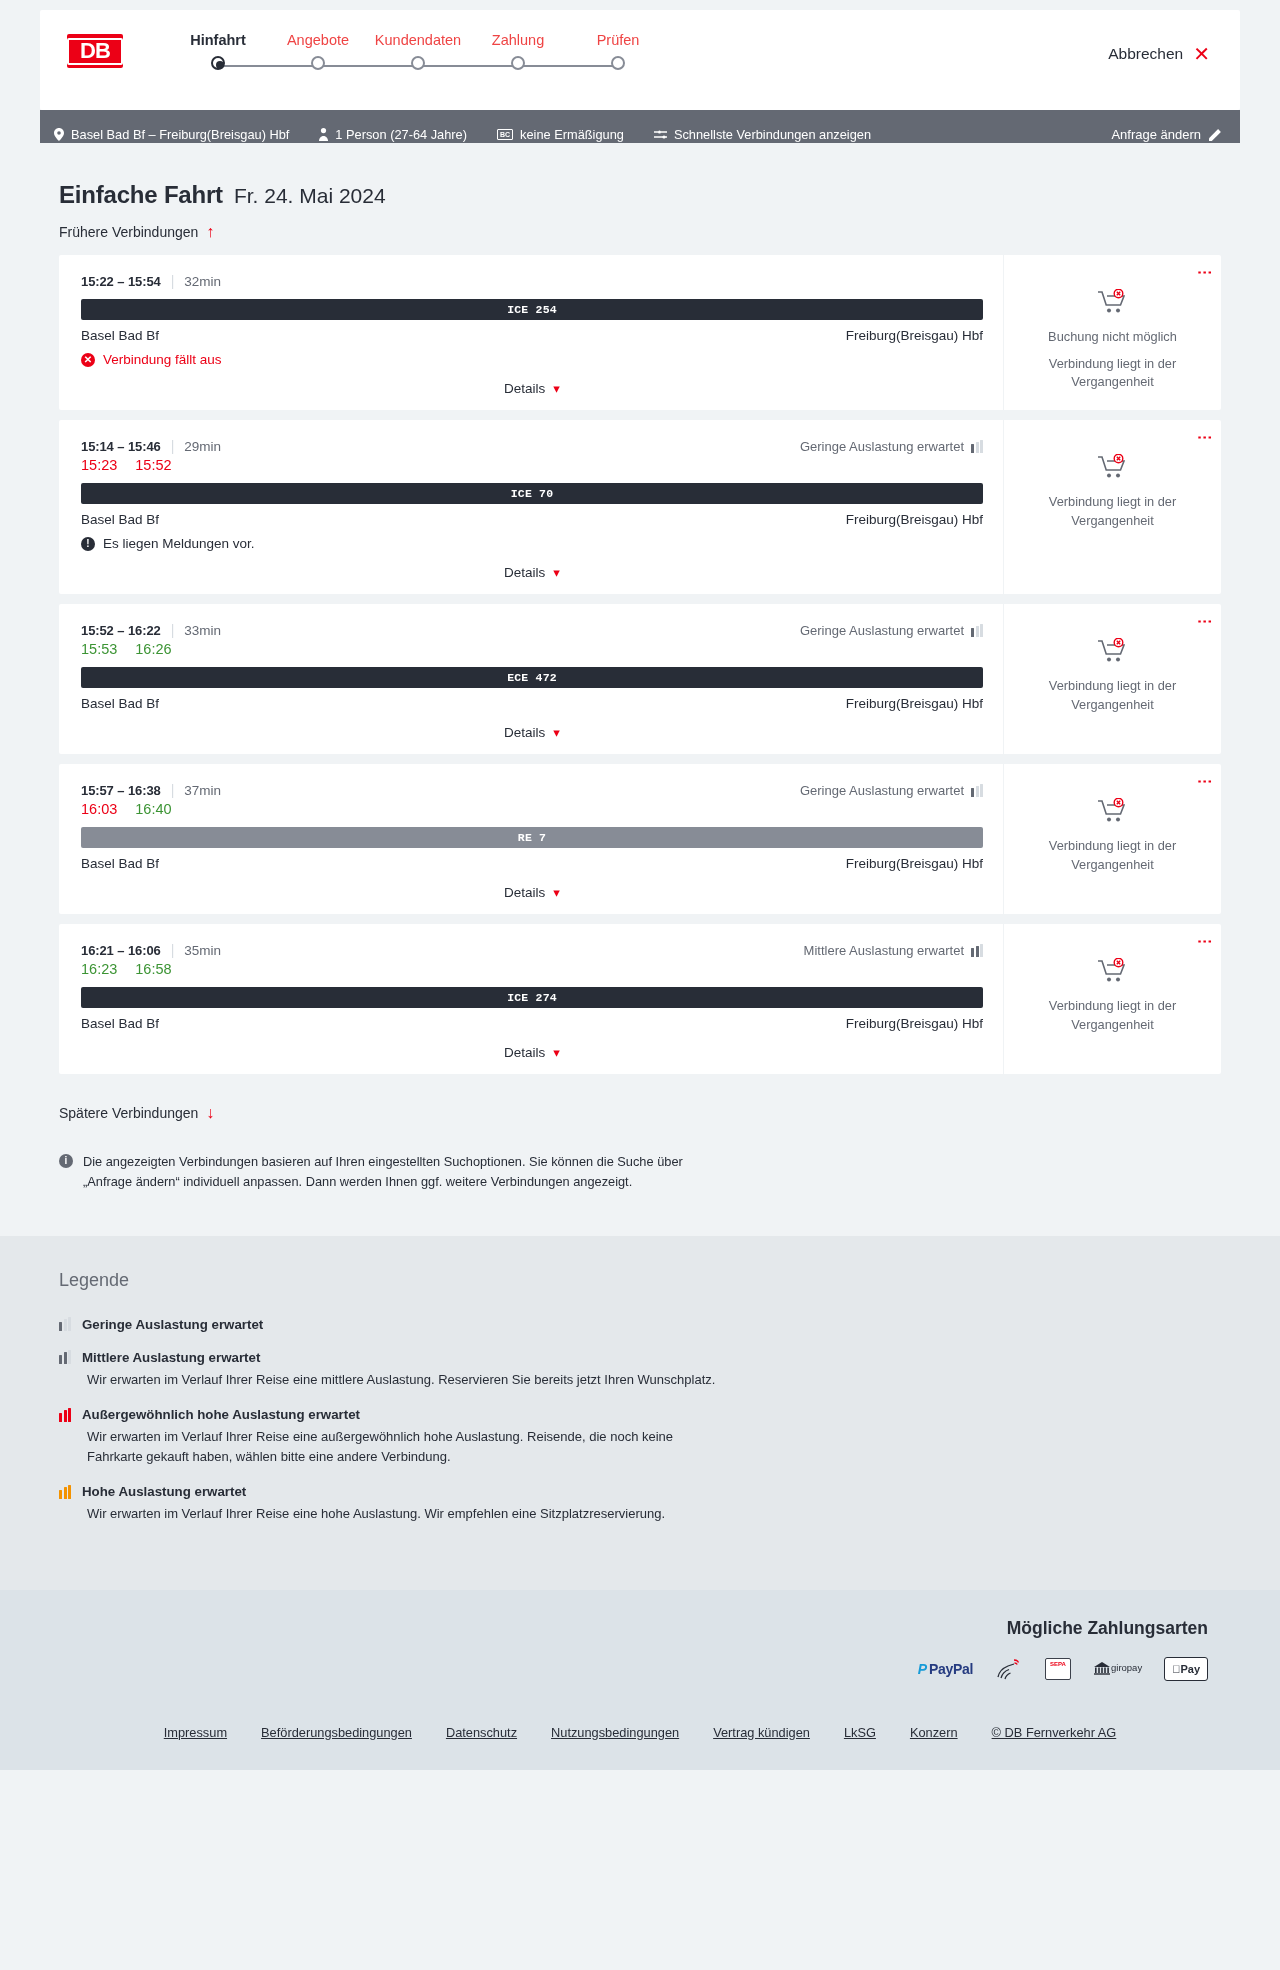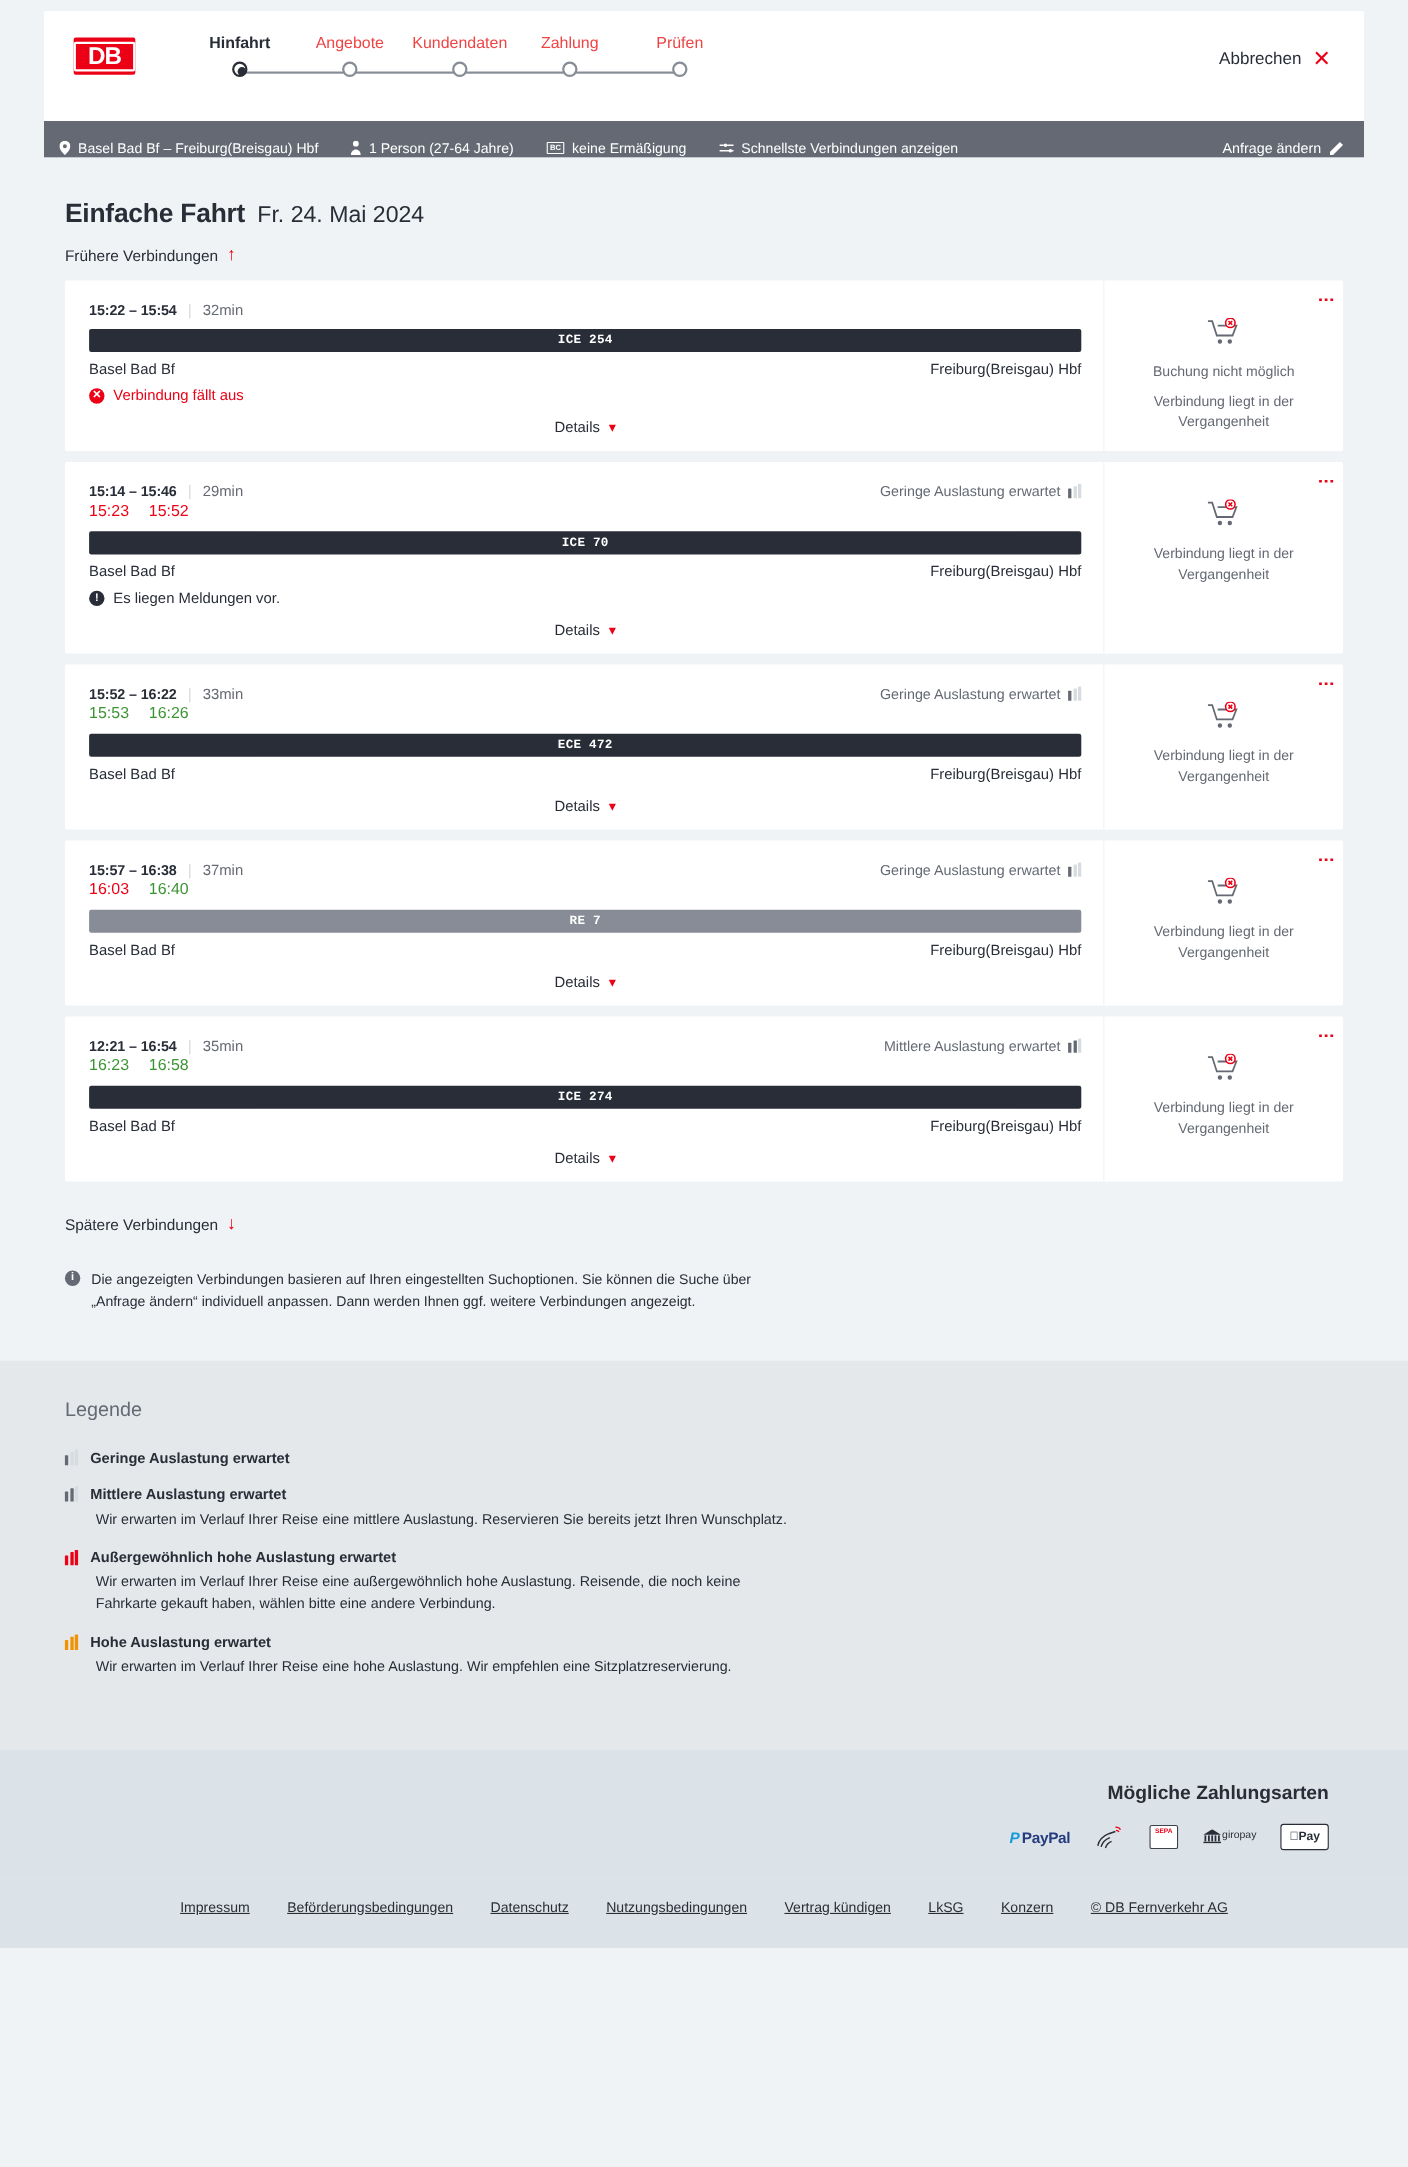--- a/index.html
+++ b/index.html
@@ -595,21 +595,21 @@
               <circle cx="20" cy="21.5" r="2" fill="#646973"></circle>
               <circle cx="20.5" cy="4.5" r="4.3" fill="#fff" stroke="#ec0016" stroke-width="1.4"></circle>
               <path d="M18.8 2.8l3.4 3.4M22.2 2.8l-3.4 3.4" stroke="#ec0016" stroke-width="1.4"></path>
             </svg></span>
           <div class="rt-block">Verbindung liegt in der Vergangenheit</div>
         </div>
       </div>
       <div class="card">
         <div class="card-left">
           <div class="row-top">
-            <span class="times">12:21 – 16:54</span>
+            <span class="times">16:21 – 16:06</span>
             <span class="sep">|</span>
             <span class="dur">35min</span>
             <div class="cap-wrap">
               <span>Mittlere Auslastung erwartet</span>
               <span class="cap-bars lvl2">
                 <i></i>
                 <i></i>
                 <i></i>
               </span>
             </div>

